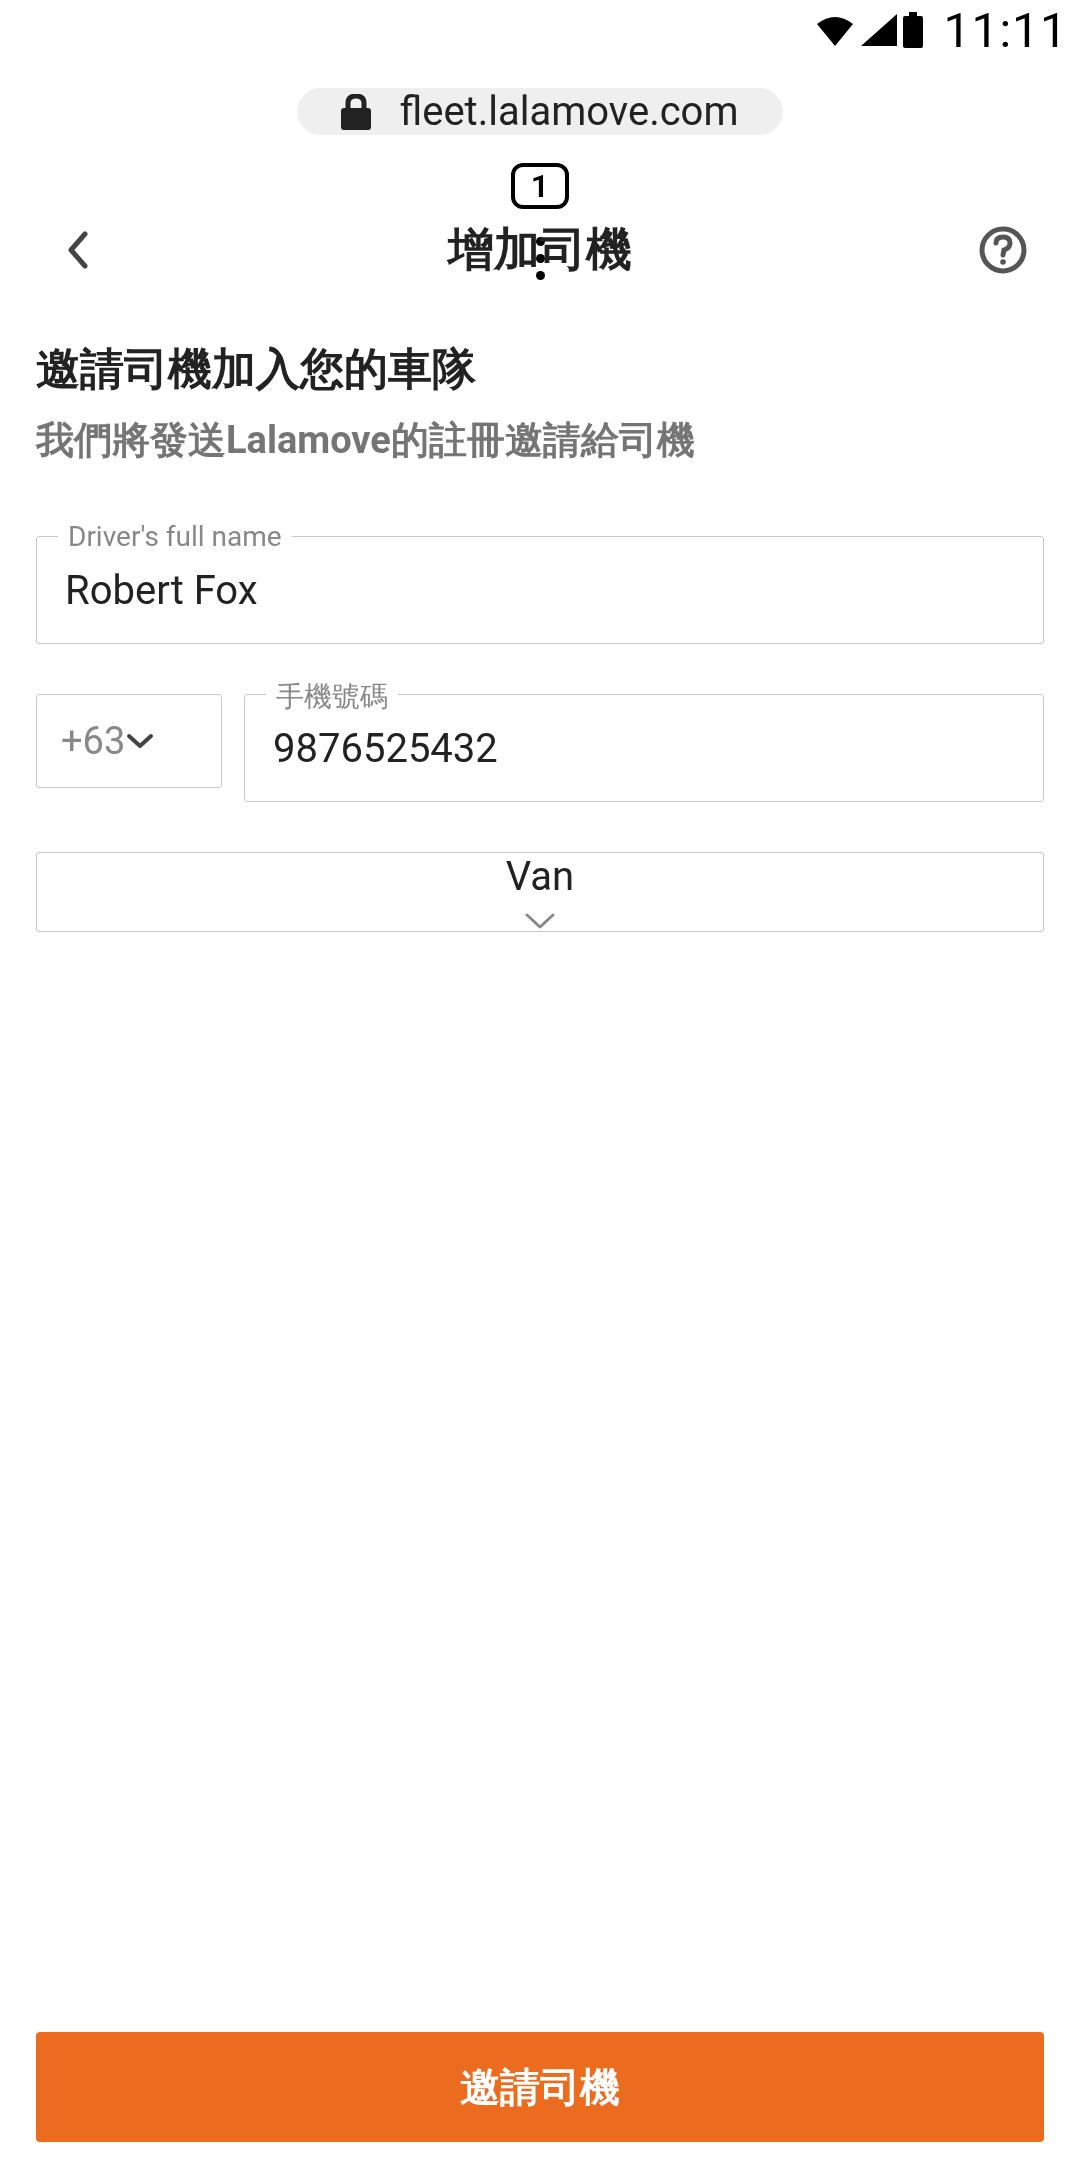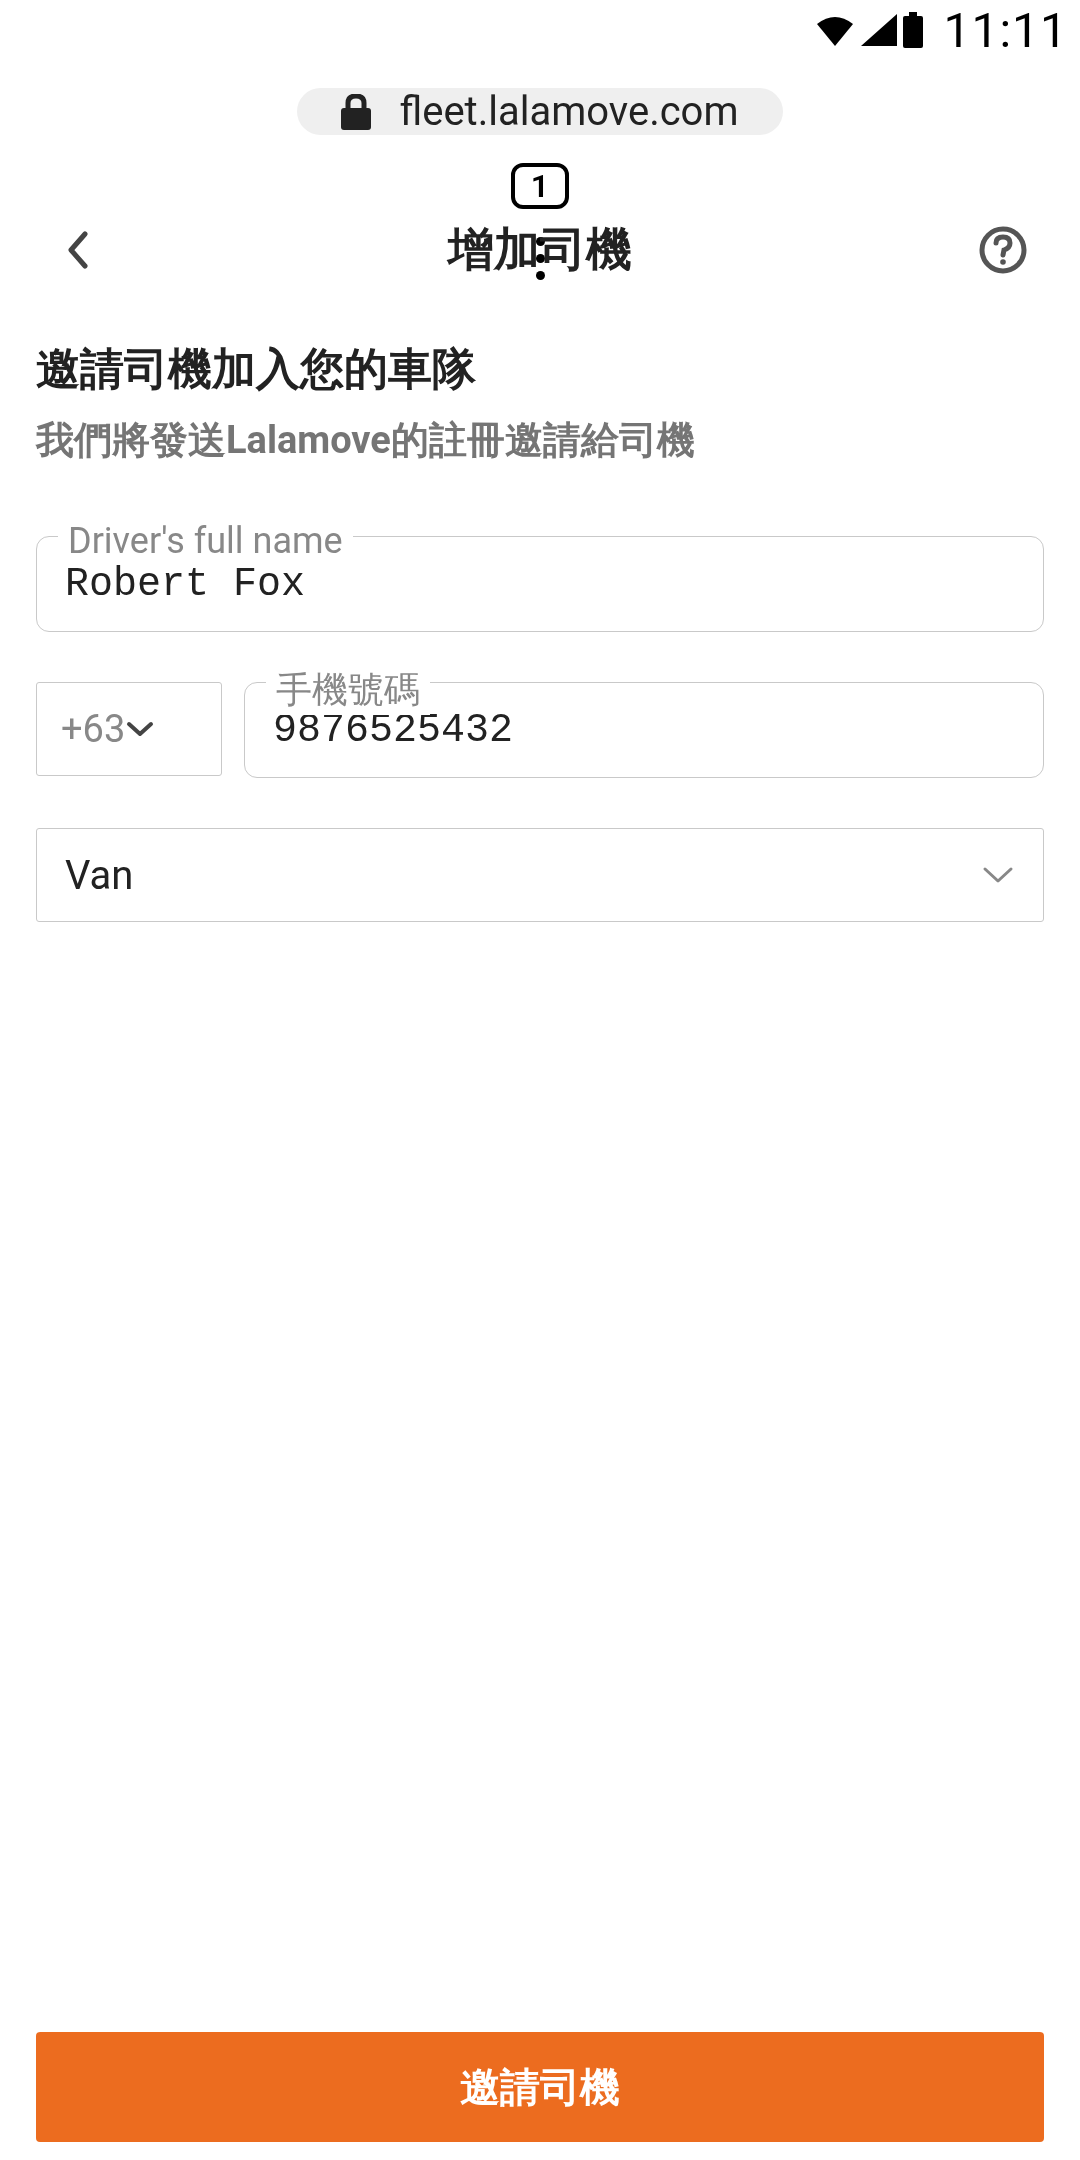--- a/index.html
+++ b/index.html
@@ -136,33 +136,32 @@
     .field-wrapper {
       position: relative;
       margin-top: 70px;
     }
     .field-label {
       position: absolute;
       top: -16px;
       left: 22px;
       background: #fff;
       padding: 0 10px;
-      font-size: 36px;
+      font-size: 28px;
       color: #888;
     }
     .text-input {
       width: 100%;
-      height: 96px;
+      height: 108px;
       border: 1.5px solid #c9c9c9;
-      border-radius: 13px;
+      border-radius: 3px;
       padding: 0 28px;
       font-size: 40px;
       color: #222;
       outline: none;
-      font-family: Liberation Mono, monospace;
     }
     .phone-row {
       display: flex;
       gap: 22px;
       margin-top: 50px;
     }
     .country-code {
       width: 186px;
       height: 94px;
       border: 1.5px solid #c9c9c9;
@@ -178,27 +177,28 @@
     .phone-input-wrapper {
       flex: 1;
       position: relative;
     }
     .select-wrapper {
       position: relative;
       margin-top: 50px;
     }
     .select-box {
       width: 100%;
-      height: 94px;
+      height: 80px;
       border: 1.5px solid #c9c9c9;
       border-radius: 3px;
       display: flex;
       align-items: center;
       justify-content: space-between;
       padding: 0 28px;
+      flex-direction: column;
     }
     .select-value {
       font-size: 40px;
       color: #222;
     }
     
     .submit-area {
       padding: 0 36px 18px 36px;
     }
     .submit-btn {

